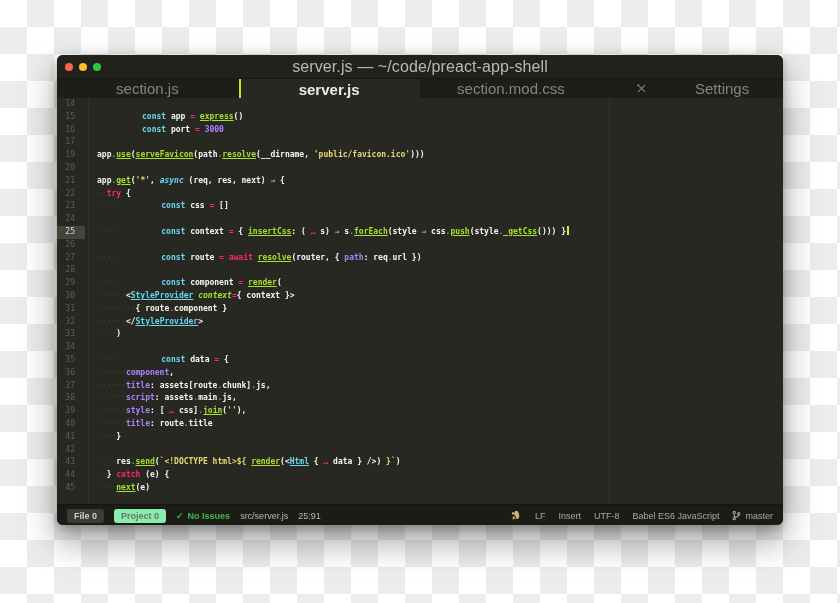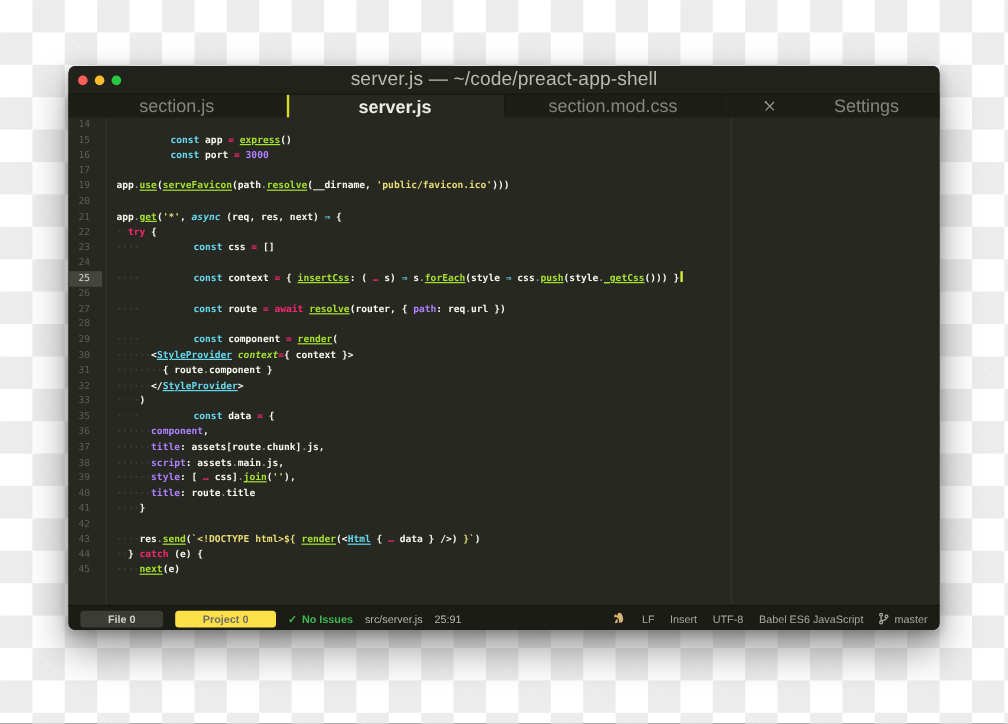--- a/index.html
+++ b/index.html
@@ -55,22 +55,22 @@
   .tk-key{color:#ae81ff;}
   .tk-pl{color:#f8f8f2;}
   .tk-dim{color:#8f908a;}
   .tk-ws{color:rgba(248,248,242,.13);font-weight:normal;}
   .tk-cur{display:inline-block;width:2px;height:9px;background:#d9e838;vertical-align:-1px;margin-left:1px;}
   
   .statusbar{height:22px;box-sizing:border-box;background:#1b1c16;border-top:1px solid #14150f;
              display:flex;align-items:center;padding:0 10px;font-size:9px;color:#9b9c94;}
   .sb-left{display:flex;align-items:center;gap:10px;}
   .sb-right{margin-left:auto;display:flex;align-items:center;gap:13px;}
-  .chip{background:#3b3c35;border-radius:3px;padding:2px 23px;color:#d2d2cc;font-weight:bold;}
-  .chip.dim{background:#fde047;color:#6f706a;}
+  .chip{background:#3b3c35;border-radius:3px;padding:2px 7px;color:#d2d2cc;font-weight:bold;}
+  .chip.dim{background:#86efac;color:#6f706a;}
   .issues{color:#3fb950;font-weight:bold;display:flex;align-items:center;gap:4px;}
   .path,.pos{color:#b9b9b3;}
   .sb-right span{color:#a9a9a2;}
   .branch{display:flex;align-items:center;gap:4px;}
   svg{display:block;}
 </style>
 </head>
 <body>
 
 <div class="window">
@@ -178,20 +178,24 @@
           <div class="ln">31</div>
           <div class="lc"><span class="tk-ws">········</span><span class="tk-pl">{ route</span><span class="tk-dim">.</span><span class="tk-pl">component }</span></div>
         </div>
         <div class="line">
           <div class="ln">32</div>
           <div class="lc"><span class="tk-ws">······</span><span class="tk-pl">&lt;/</span><span class="tk-jsx">StyleProvider</span><span class="tk-pl">&gt;</span></div>
         </div>
         <div class="line">
           <div class="ln">33</div>
           <div class="lc"><span class="tk-ws">····</span><span class="tk-pl">)</span></div>
+        </div>
+        <div class="line">
+          <div class="ln">34</div>
+          <div class="lc"></div>
         </div>
         <div class="line">
           <div class="ln">35</div>
           <div class="lc"><span class="tk-ws">····</span><span class="tk-kw">const</span><span class="tk-pl"> data </span><span class="tk-op">=</span><span class="tk-pl"> {</span></div>
         </div>
         <div class="line">
           <div class="ln">36</div>
           <div class="lc"><span class="tk-ws">······</span><span class="tk-key">component</span><span class="tk-pl">,</span></div>
         </div>
         <div class="line">

